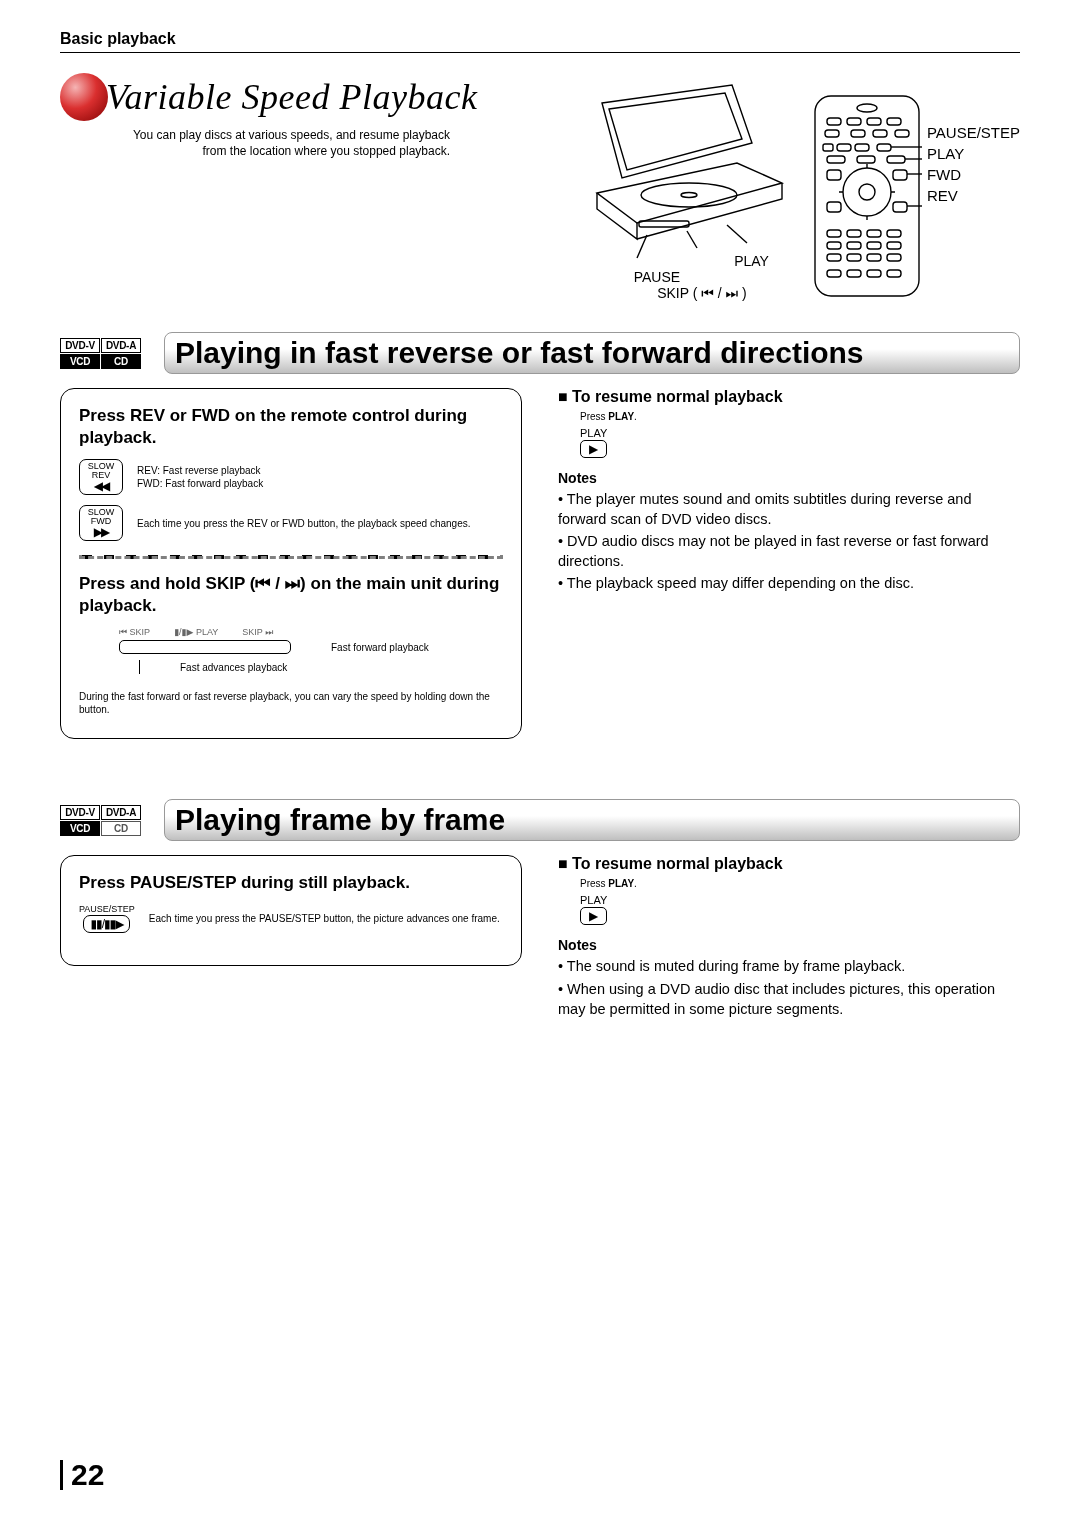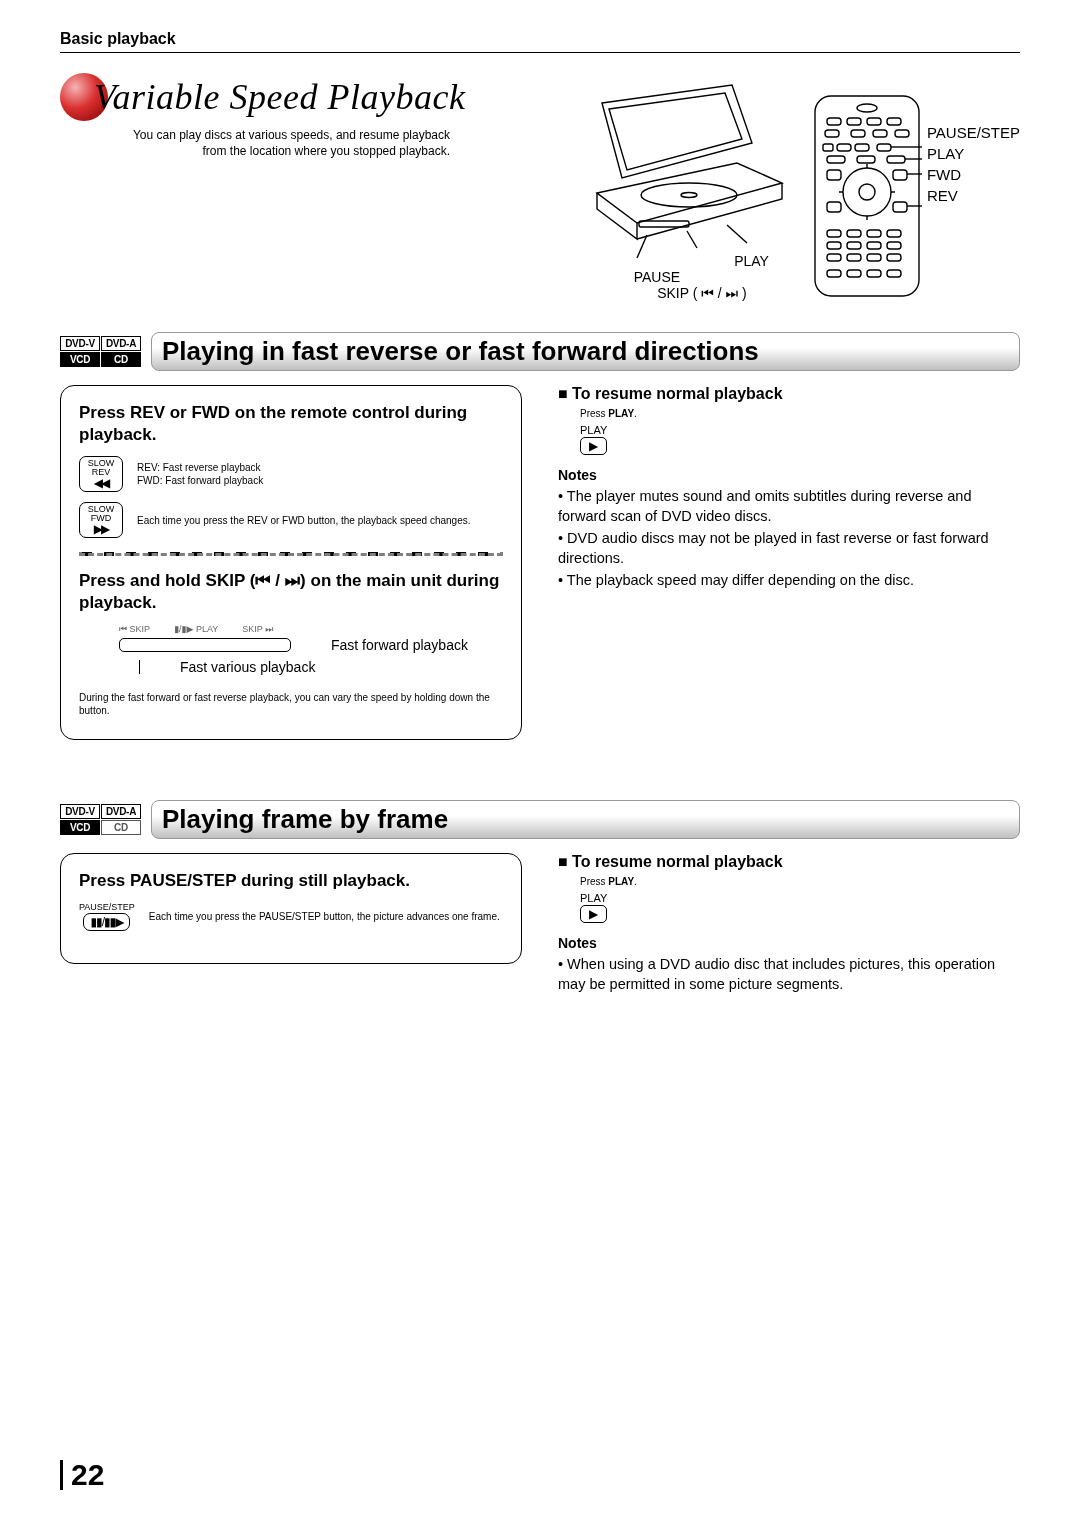--- a/index.html
+++ b/index.html
@@ -24,21 +24,21 @@
   }
   .hr-rule {
     border: none;
     border-top: 1.5px solid #000;
     margin: 0 0 20px 0;
   }
 
   
   .title-row { display: flex; align-items: flex-start; gap: 20px; }
   .title-left { flex: 1; }
-  .sphere-title { display: flex; align-items: center; gap: 0; margin-bottom: 6px; text-align: center; }
+  .sphere-title { display: flex; align-items: center; gap: 12px; margin-bottom: 6px; text-align: center; }
   .sphere {
     width: 48px; height: 48px; border-radius: 50%;
     background: radial-gradient(circle at 32% 30%, #f5b4b4 0%, #da2f2f 45%, #800000 100%);
     margin-right: -14px;
     z-index: 1;
     flex: 0 0 auto;
   }
   .main-title {
     font-size: 36px;
     font-style: italic;
@@ -75,26 +75,27 @@
     text-align: center;
     min-width: 34px;
     padding: 1px 2px;
     font-weight: bold;
     letter-spacing: -0.3px;
   }
   .badge.vcd { font-family: Arial; background:#000; color:#fff;}
   .badge.lite { color: #555; border-color:#555; background:#fff; }
   .section-title {
     flex: 1;
-    font-size: 26px;
+    font-size: 30px;
     font-weight: bold;
     background: linear-gradient(to bottom, #fff 0%, #fff 40%, #bfbfbf 100%);
     border: 1px solid #999;
     border-radius: 8px;
     padding: 3px 10px 3px 10px;
+    margin-left: 13px;
   }
 
   
   .two-col { display: flex; gap: 36px; align-items:flex-start; }
   .col-left { flex: 1; }
   .col-right { flex: 1; }
   .round-panel {
     border: 1.4px solid #000;
     border-radius: 14px;
     padding: 16px 18px 22px 18px;
@@ -130,21 +131,21 @@
   }
   hr.dash-rule { border-top:none; height:1px;
     background-image: repeating-linear-gradient(to right, #000 0 10px, transparent 10px 22px);
   }
 
   .unit-diagram { margin: 6px 0 8px 40px; font-size: 9px;}
   .unit-strip {
     display:flex; gap:24px; font-size:9px; margin-bottom:2px; color:#666;
   }
   .unit-bar { border:1.4px solid #000; border-radius:5px; height:12px; width:170px; position:relative;}
-  .unit-caption { font-size:14px; margin-left: 20px;}
+  .unit-caption { font-size:10px; margin-left: 20px;}
 
   .play-icon {
     display:inline-flex; flex-direction:column; align-items:flex-start; gap:1px; margin-top:4px;
   }
   .play-icon .lbl { font-size:11px;}
   .play-icon .box { border:1.3px solid #000; border-radius:5px; padding:1px 8px; font-size:12px;}
 
   .page-no {
     position: absolute;
     left: 60px;
@@ -300,21 +301,21 @@
             <span>⏮ SKIP</span>
             <span>▮/▮▶ PLAY</span>
             <span>SKIP ⏭</span>
           </div>
           <div style="display:flex; align-items:center; gap:20px;">
             <div class="unit-bar"></div>
             <span class="unit-caption">Fast forward playback</span>
           </div>
           <div style="display:flex; align-items:center; gap:20px; margin-top:6px;">
             <div style="width:170px; border-left:1px solid #000; height:14px; margin-left:20px;"></div>
-            <span class="unit-caption" style="margin-left:-150px;">Fast various playback</span>
+            <span class="unit-caption" style="margin-left:-150px;">Fast advances playback</span>
           </div>
         </div>
 
         <div class="desc" style="margin-top:16px;">During the fast forward or fast reverse playback, you can vary the speed by holding down the button.</div>
       </div>
     </div>
 
     <div class="col-right">
       <div class="sub-resume">To resume normal playback</div>
       <div class="desc" style="margin:4px 0 0 22px;">
@@ -362,19 +363,20 @@
       <div class="sub-resume">To resume normal playback</div>
       <div class="desc" style="margin:4px 0 0 22px;">
         <span>Press </span><b>PLAY</b><span>.</span>
       </div>
       <div class="play-icon" style="margin-left:22px;">
         <span class="lbl">PLAY</span>
         <span class="box">▶</span>
       </div>
       <div class="small-notes-h">Notes</div>
       <ul class="notes-list">
+        <li>The sound is muted during frame by frame playback.</li>
         <li>When using a DVD audio disc that includes pictures, this operation may be permitted in some picture segments.</li>
       </ul>
     </div>
   </div>
 
   <div class="page-no">22</div>
 </div>
 
 </body></html>

